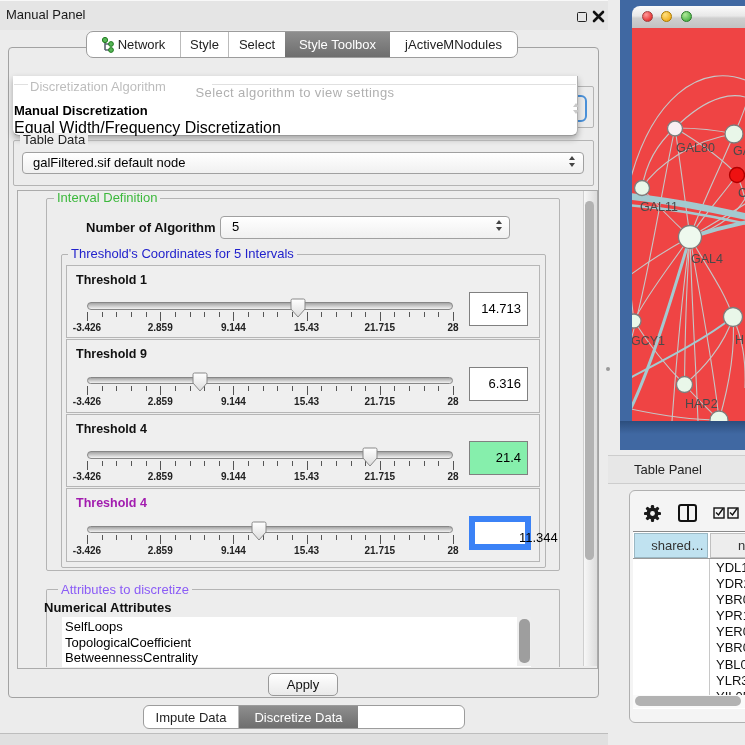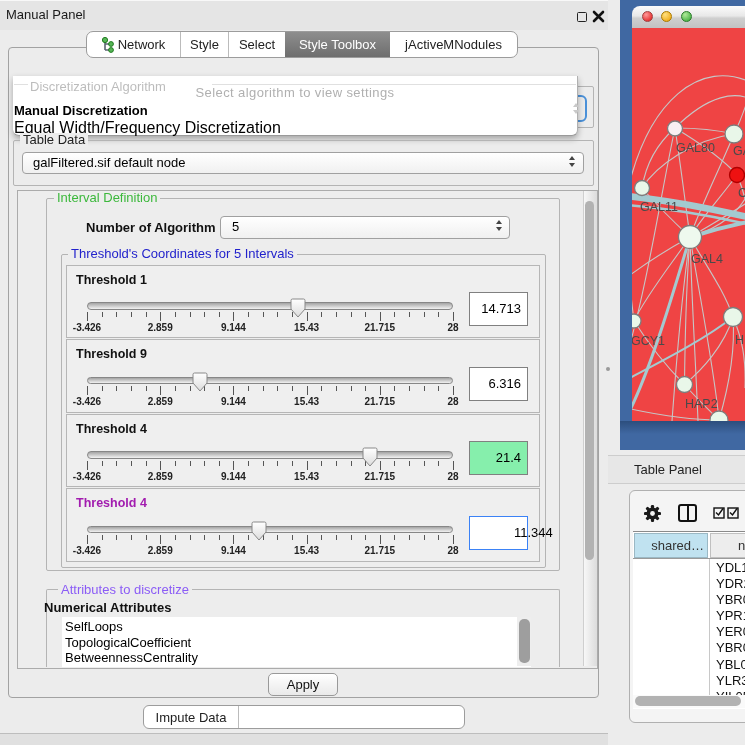--- a/index.html
+++ b/index.html
@@ -249,36 +249,37 @@
     <div class="abs" style="left:423.0px;top:545px;width:60px;text-align:center;font-size:10px;font-weight:bold;color:#222;">28</div>
     <svg class="abs" style="left:251.0px;top:521px;" width="16" height="20" viewBox="0 0 16 20">
       <path d="M2.5 1 L13.5 1 Q15 1 15 2.5 L15 11 L8 19 L1 11 L1 2.5 Q1 1 2.5 1 Z" fill="url(#tg3)" stroke="#888" stroke-width="1"></path>
       <defs>
         <linearGradient id="tg3" x1="0" y1="0" x2="0" y2="1">
           <stop offset="0" stop-color="#ffffff"></stop>
           <stop offset="1" stop-color="#dcdcdc"></stop>
         </linearGradient>
       </defs>
     </svg>
-    <div class="abs" style="left:469px;top:515.5px;width:59px;height:34px;background:#fff;border:1px solid #3b82f6;box-sizing:border-box;font-size:13px;color:#000;text-align:right;line-height:32px;padding-right:6px;padding-left:44px;">11.344</div>
+    <div class="abs" style="left:469px;top:515.5px;width:59px;height:34px;background:#fff;border:6px solid #3b82f6;box-sizing:border-box;font-size:13px;color:#000;text-align:right;line-height:32px;padding-right:6px;padding-left:44px;">11.344</div>
   </div>
 
 <div class="abs" style="left:46px;top:589px;width:512px;height:77px;border:1px solid #b4b4b4;border-bottom:none;border-top-left-radius:2px;border-top-right-radius:2px;"></div>
 <div class="grouptitle" style="left:58px;top:583px;color:#8b5cf6;">Attributes to discretize</div>
 <div class="abs" style="left:44px;top:600px;font-size:13px;font-weight:bold;color:#111;">Numerical Attributes</div>
 <div class="abs" style="left:62px;top:617px;width:469px;height:50px;background:#fff;overflow:hidden;">
   <div style="font-size:13px;color:#000;padding-left:3px;line-height:15.6px;padding-top:2px;">SelfLoops<br>TopologicalCoefficient<br>BetweennessCentrality<br></div>
 </div>
 <div class="abs" style="left:517px;top:617px;width:14px;height:49px;background:#eeeeee;"></div>
 <div class="abs" style="left:518.5px;top:619px;width:11px;height:44px;background:#9e9e9e;border-radius:5px;"></div>
 
 <div class="abs" style="left:268px;top:673px;width:68px;height:21px;background:linear-gradient(#ffffff,#e9e9e9);border:1px solid #999;border-radius:5px;font-size:13px;color:#111;text-align:center;line-height:21px;">Apply</div>
 
 <div class="abs" style="left:143px;top:705px;width:320px;height:22px;background:#fff;border:1px solid #9c9c9c;border-radius:6px;overflow:hidden;display:flex;font-size:13px;color:#222;">
   <div style="width:94px;display:flex;align-items:center;justify-content:center;border-right:1px solid #bbb;">Impute Data</div>
+  <div style="width:119px;display:flex;align-items:center;justify-content:center;background:linear-gradient(#8e8e8e,#6e6e6e);color:#fff;">Discretize Data</div>
 </div>
 
 <div class="abs" style="left:0;top:733px;width:608px;height:12px;background:#e0e0e0;border-top:1px solid #bdbdbd;"></div>
 
 <div class="abs" style="left:606px;top:367px;width:4px;height:4px;border-radius:50%;background:#9a9a9a;"></div>
 
 <div class="abs" style="left:620px;top:0;width:125px;height:450px;background:#4068a2;"></div>
 <div class="abs" style="left:620px;top:421px;width:125px;height:29px;background:linear-gradient(#2c4e7d,#4068a2 45%);"></div>
 <div class="abs" style="left:632px;top:6px;width:113px;height:22px;background:linear-gradient(#fbfbfb 0%,#e8e8e8 45%,#cfcfcf 55%,#c2c2c2 100%);border-bottom:1px solid #808080;border-top-left-radius:8px;"></div>
 <div class="abs" style="left:642px;top:11px;width:11px;height:11px;border-radius:50%;background:radial-gradient(circle at 35% 30%,#ff9999,#dd1111);border:1px solid #a04040;box-sizing:border-box;"></div>

